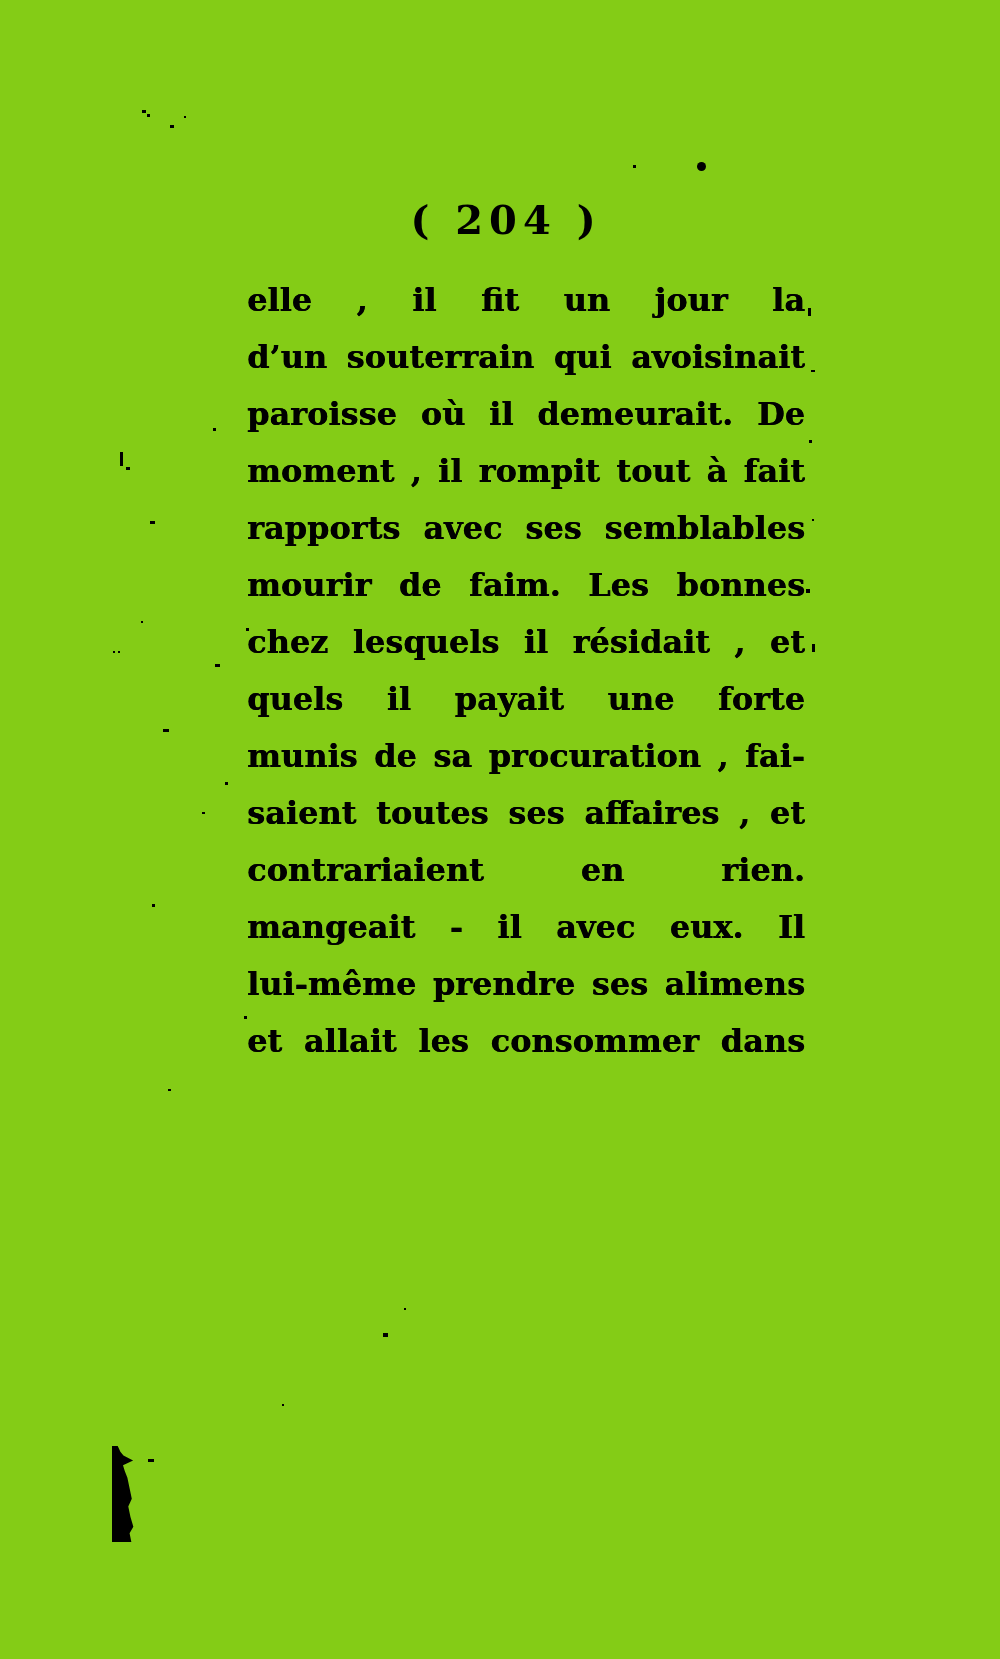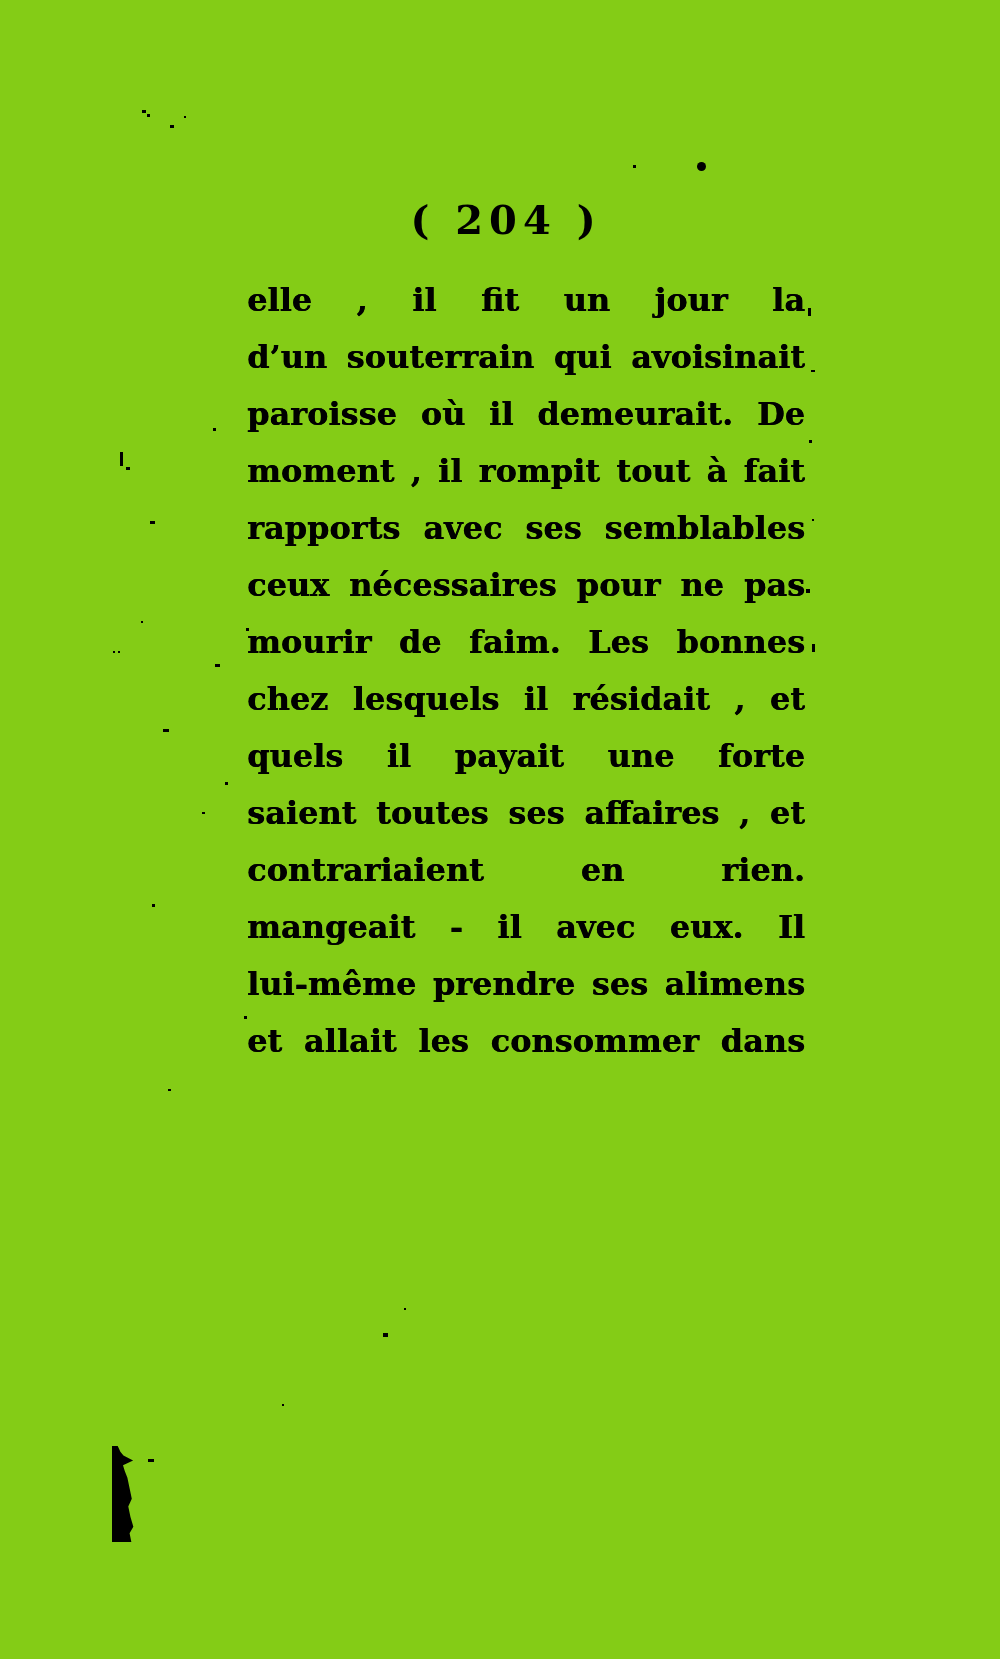--- a/index.html
+++ b/index.html
@@ -62,24 +62,24 @@
 <div class="page">
 
   <div class="page-number">( 204 )</div>
 
   <div class="body-text">
     <div class="line">elle , il fit un jour la découverte</div>
     <div class="line">d’un souterrain qui avoisinait la</div>
     <div class="line">paroisse où il demeurait. De ce</div>
     <div class="line">moment , il rompit tout à fait ses</div>
     <div class="line">rapports avec ses semblables que</div>
-    <div class="line">ceux nécessaires pour ne pas</div>
     <div class="line">mourir de faim. Les bonnes gens</div>
     <div class="line">chez lesquels il résidait , et aux-</div>
     <div class="line">quels il payait une forte pension ,</div>
+    <div class="line">munis de sa procuration , fai-</div>
     <div class="line">saient toutes ses affaires , et ne le</div>
     <div class="line">contrariaient en rien. Rarement</div>
     <div class="line">mangeait - il avec eux. Il venait</div>
     <div class="line">lui-même prendre ses alimens ,</div>
     <div class="line">et allait les consommer dans la</div>
   </div>
 
   <div>
       <div class="speck" style="left: 142px; top: 110px; width: 4px; height: 3px;"></div>
       <div class="speck" style="left: 147px; top: 114px; width: 3px; height: 3px;"></div>

